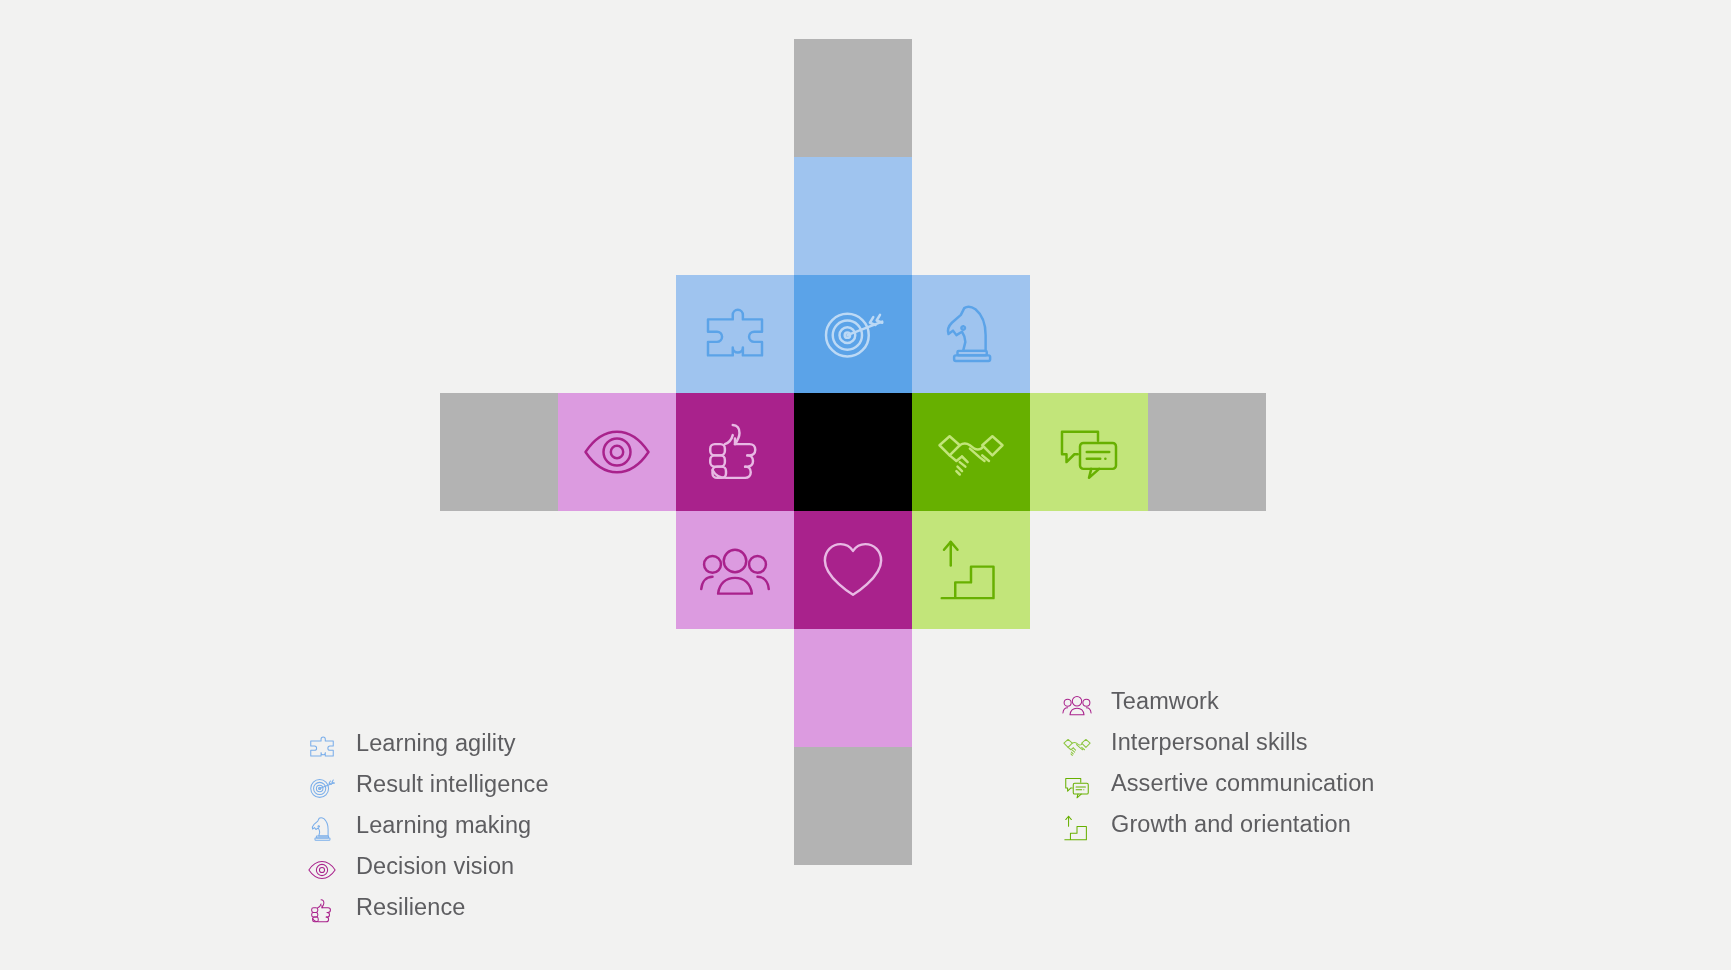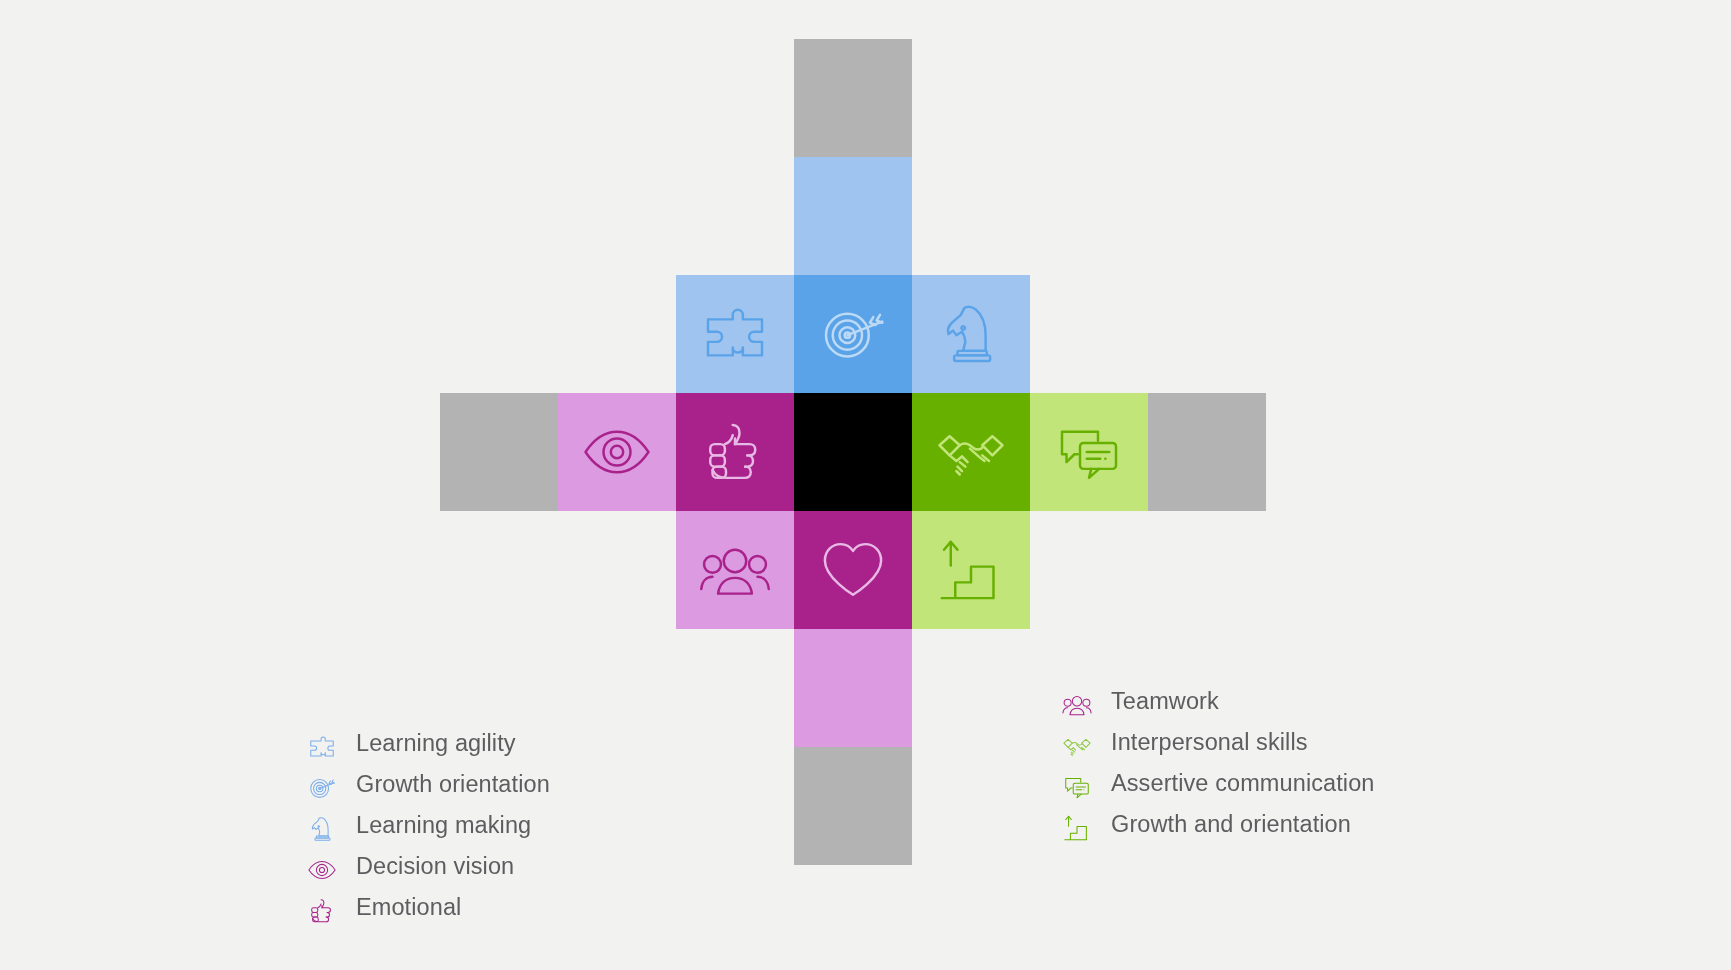--- a/index.html
+++ b/index.html
@@ -135,21 +135,21 @@
         <span class="leg-ico">
           <svg width="30" height="30" viewBox="0 0 64 64">
             <circle fill="none" stroke="#7aaeea" stroke-width="2.2" stroke-linecap="round" stroke-linejoin="round" cx="27" cy="33" r="19"></circle>
             <circle fill="none" stroke="#7aaeea" stroke-width="2.2" stroke-linecap="round" stroke-linejoin="round" cx="27" cy="33" r="13"></circle>
             <circle fill="none" stroke="#7aaeea" stroke-width="2.2" stroke-linecap="round" stroke-linejoin="round" cx="27" cy="33" r="7"></circle>
             <circle fill="none" stroke="#7aaeea" stroke-width="2.2" stroke-linecap="round" stroke-linejoin="round" cx="27" cy="33" r="2.4"></circle>
             <path fill="none" stroke="#7aaeea" stroke-width="2.2" stroke-linecap="round" stroke-linejoin="round" d="M27 33 58 21"></path>
             <path fill="none" stroke="#7aaeea" stroke-width="2.2" stroke-linecap="round" stroke-linejoin="round" d="M50 17l-3 5 5 2M56 15l-3 5 5 2"></path>
           </svg>
         </span>
-        <span class="leg-txt">Growth orientation</span>
+        <span class="leg-txt">Result intelligence</span>
       </div>
       <div class="leg-row">
         <span class="leg-ico">
           <svg width="30" height="30" viewBox="0 0 64 64">
             <path fill="none" stroke="#7aaeea" stroke-width="2.2" stroke-linecap="round" stroke-linejoin="round" d="M36 10c-3-2-7-3-10-1l-3 6-8 7c-3 3-4 7-3 10l4-3 3 4 5-3c2 3 3 6 3 9l-2 8h20V33c0-10-3-18-9-23z"></path>
             <path fill="none" stroke="#7aaeea" stroke-width="2.2" stroke-linecap="round" stroke-linejoin="round" d="M25 25a1.6 1.6 0 1 0 .1 0"></path>
             <rect fill="none" stroke="#7aaeea" stroke-width="2.2" stroke-linecap="round" stroke-linejoin="round" x="20" y="47" width="26" height="4" rx="1"></rect>
             <rect fill="none" stroke="#7aaeea" stroke-width="2.2" stroke-linecap="round" stroke-linejoin="round" x="17" y="51" width="32" height="5" rx="1.5"></rect>
           </svg>
         </span>
@@ -171,21 +171,21 @@
             <path fill="none" stroke="#a9228c" stroke-width="2.2" stroke-linecap="round" stroke-linejoin="round" d="M30 8c4 0 6 3 6 7 0 4-2 7-4 10h13c3 0 5 2 5 5s-2 5-5 5h-2"></path>
             <path fill="none" stroke="#a9228c" stroke-width="2.2" stroke-linecap="round" stroke-linejoin="round" d="M32 25v-5"></path>
             <path fill="none" stroke="#a9228c" stroke-width="2.2" stroke-linecap="round" stroke-linejoin="round" d="M43 35c3 0 5 2 5 5s-2 5-5 5h-2"></path>
             <path fill="none" stroke="#a9228c" stroke-width="2.2" stroke-linecap="round" stroke-linejoin="round" d="M41 45c3 0 5 2 5 5s-2 5-5 5H24c-6 0-10-3-12-7"></path>
             <rect fill="none" stroke="#a9228c" stroke-width="2.2" stroke-linecap="round" stroke-linejoin="round" x="10" y="25" width="13" height="10" rx="4"></rect>
             <rect fill="none" stroke="#a9228c" stroke-width="2.2" stroke-linecap="round" stroke-linejoin="round" x="10" y="35" width="13" height="10" rx="4"></rect>
             <rect fill="none" stroke="#a9228c" stroke-width="2.2" stroke-linecap="round" stroke-linejoin="round" x="12" y="45" width="12" height="10" rx="4"></rect>
             <path fill="none" stroke="#a9228c" stroke-width="2.2" stroke-linecap="round" stroke-linejoin="round" d="M23 25c3-1 6-4 7-8"></path>
           </svg>
         </span>
-        <span class="leg-txt">Emotional</span>
+        <span class="leg-txt">Resilience</span>
       </div>
     </div>
   <div class="legend" id="legend-right">
       <div class="leg-row">
         <span class="leg-ico">
           <svg width="30" height="30" viewBox="0 0 64 64">
             <circle fill="none" stroke="#a9228c" stroke-width="2.2" stroke-linecap="round" stroke-linejoin="round" cx="32" cy="24" r="10"></circle>
             <path fill="none" stroke="#a9228c" stroke-width="2.2" stroke-linecap="round" stroke-linejoin="round" d="M17 53c1-9 7-14 15-14s14 5 15 14z"></path>
             <circle fill="none" stroke="#a9228c" stroke-width="2.2" stroke-linecap="round" stroke-linejoin="round" cx="12" cy="27" r="7.5"></circle>
             <path fill="none" stroke="#a9228c" stroke-width="2.2" stroke-linecap="round" stroke-linejoin="round" d="M2 49c.6-7 4.6-11 10-11"></path>

